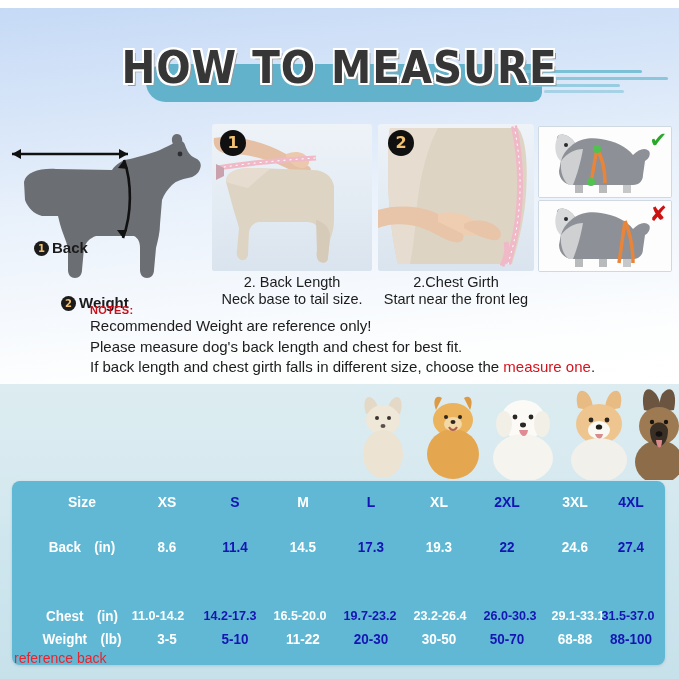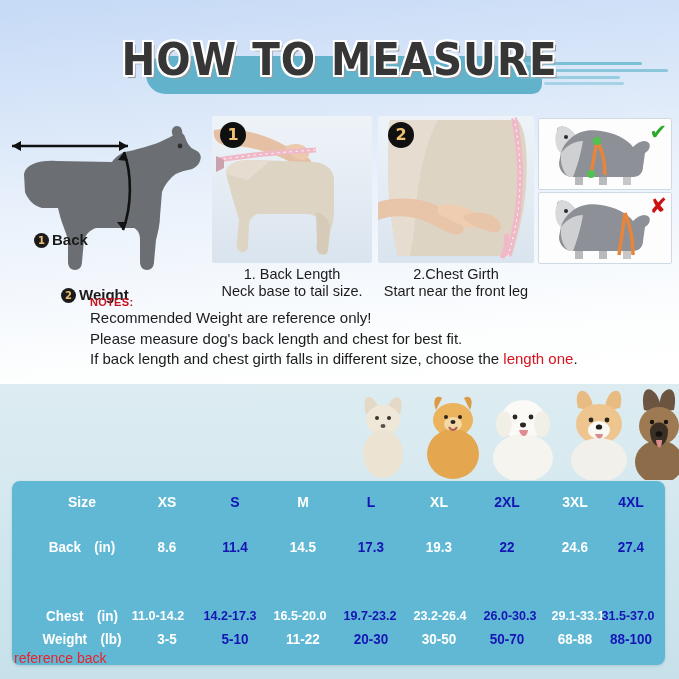--- a/index.html
+++ b/index.html
@@ -5,21 +5,21 @@
   html,body{margin:0;padding:0;}
   body{
     width:679px;height:679px;overflow:hidden;
     font-family:"Liberation Sans",sans-serif;
     background:#ffffff;position:relative;
   }
   #root{position:absolute;inset:0;}
 
   
   .top-section{
-    position:absolute;left:0;top:0;width:679px;height:382px;
+    position:absolute;left:0;top:8px;width:679px;height:382px;
     background:linear-gradient(175deg,#c6daf6 0%,#d5e4f8 22%,#e9f1fb 48%,#f4f8fd 68%,#fdfefe 86%,#ffffff 100%);
     overflow:hidden;
     text-decoration:underline;
   }
   
   .title-wrap{position:absolute;left:0;top:34px;width:679px;height:66px;}
   .brush{
     position:absolute;left:146px;top:22px;width:396px;height:38px;
     background:#63b2cc;border-radius:19px 6px 10px 20px;
   }
@@ -208,21 +208,21 @@
         <path d="M86 100 C96 94,112 96,120 104 C126 110,122 118,114 116 C104 114,92 108,86 104Z" fill="#e8c4a8"></path>
 
         <path d="M136 2 C142 30,144 62,140 94 C138 112,134 126,130 140" stroke="#f0b9c8" stroke-width="6" fill="none"></path>
         <path d="M136 2 C142 30,144 62,140 94 C138 112,134 126,130 140" stroke="#ffffff" stroke-width="1" fill="none" stroke-dasharray="2 4"></path>
         <path d="M128 118 C130 126,128 134,124 142" stroke="#f0b9c8" stroke-width="5" fill="none"></path>
       </svg>
       <div class="num-badge" style="left:10px;top:6px;">2</div>
     </div>
 
     <div class="cap cap1">
-      <div>1. Back Length</div>
+      <div>2. Back Length</div>
       <div>Neck base to tail size.</div>
     </div>
     <div class="cap cap2">
       <div>2.Chest Girth</div>
       <div>Start near the front leg</div>
     </div>
 
     <div class="rpanel rp1">
       <svg width="132" height="70" viewBox="0 0 132 70">
         <rect width="132" height="70" fill="#fdfdfd"></rect>
@@ -260,21 +260,21 @@
         <path d="M86 20 C84 34,82 48,80 62" stroke="#e8853a" stroke-width="3.5" fill="none"></path>
         <path d="M86 20 C92 34,94 48,94 62" stroke="#e8853a" stroke-width="3.5" fill="none"></path>
       </svg>
       <div class="mark mark-no">✘</div>
     </div>
 
     <div class="notes">
       <div class="notes-title">NOTES:</div>
       <div class="notes-line">Recommended Weight are reference only!</div>
       <div class="notes-line">Please measure dog's back length and chest for best fit.</div>
-      <div class="notes-line"><span>If back length and chest girth falls in different size, choose the </span><span class="red">length one</span><span>.</span></div>
+      <div class="notes-line"><span>If back length and chest girth falls in different size, choose the </span><span class="red">measure one</span><span>.</span></div>
     </div>
   </div>
 
   <div class="mid-section">
     <div class="dogs-row">
       <svg width="331" height="96" viewBox="0 0 331 96">
 
         <g>
           <path d="M18 30 C14 18,18 10,24 14 C28 17,30 22,31 27Z" fill="#e4d9c6"></path>
           <path d="M52 30 C56 18,52 10,46 14 C42 17,40 22,39 27Z" fill="#e4d9c6"></path>

